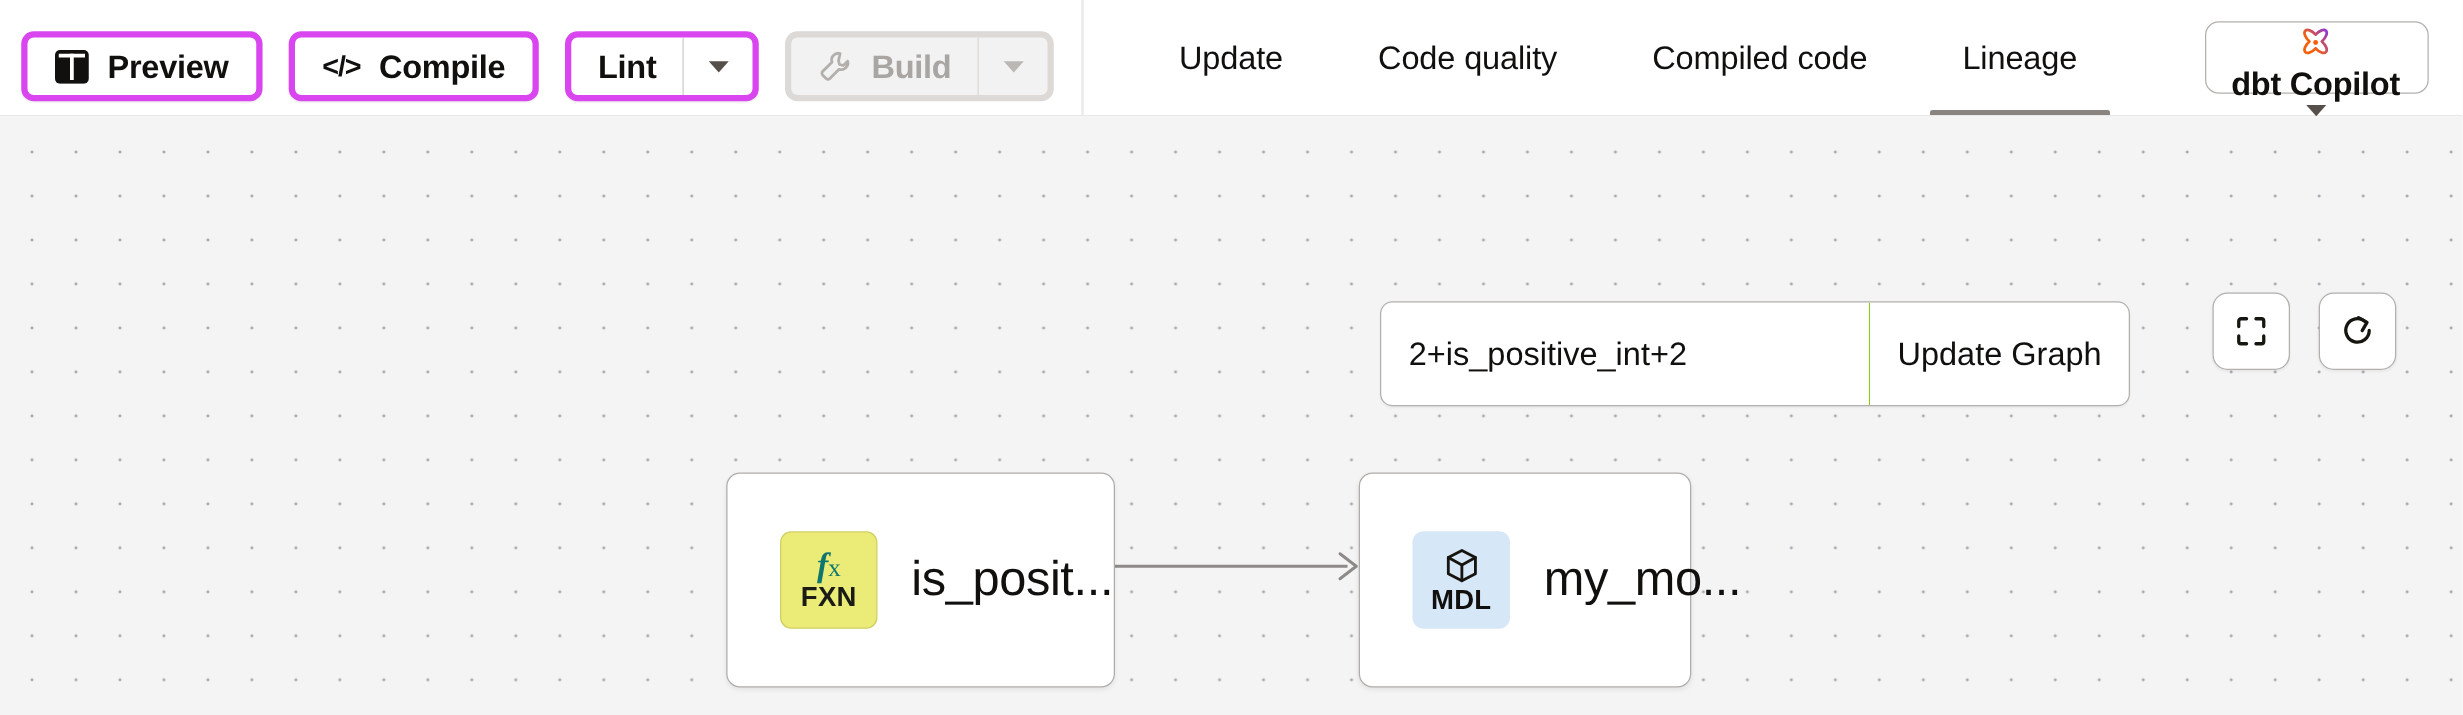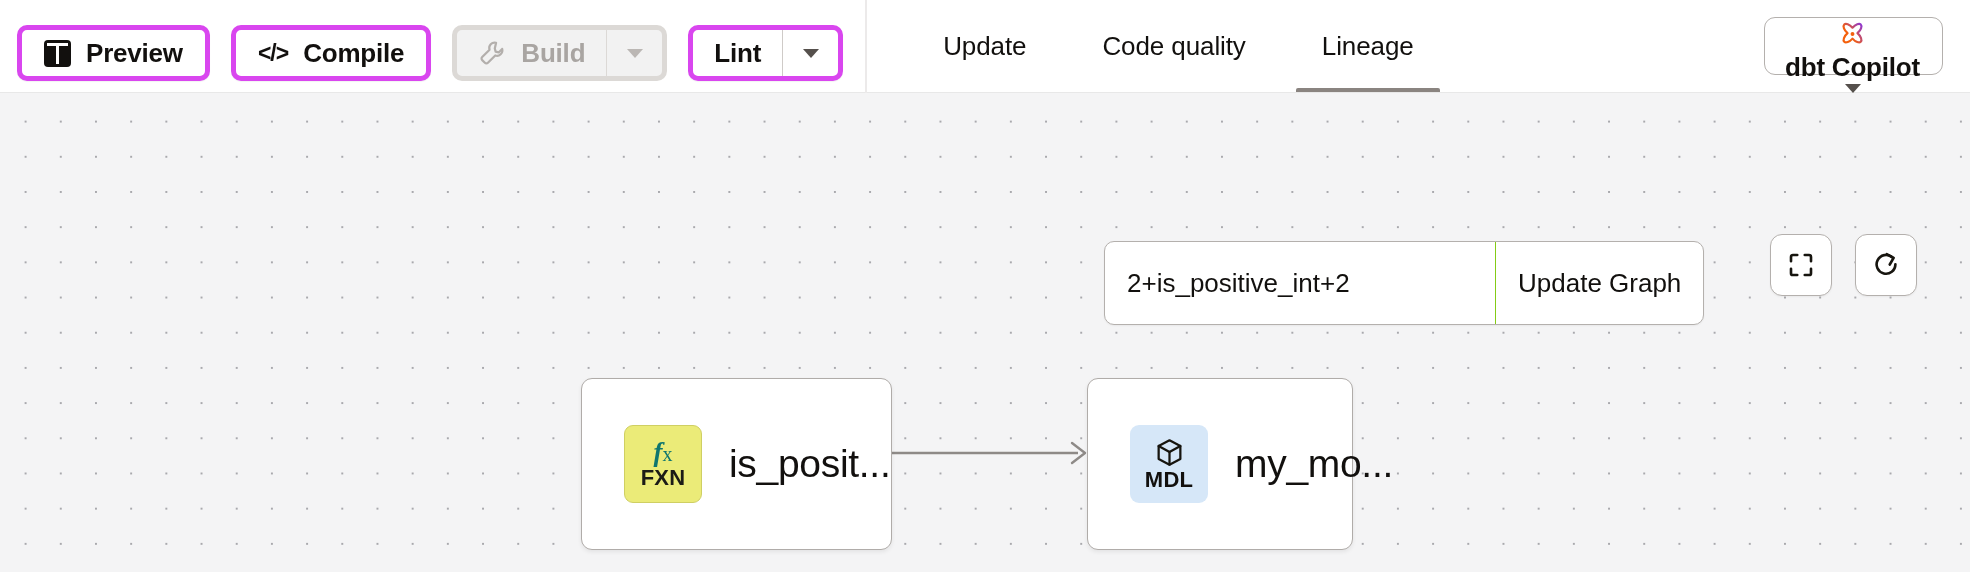--- a/index.html
+++ b/index.html
@@ -307,54 +307,57 @@
     <div class="btn btn-simple">
       <span class="ico">
         <span class="table-icon"></span>
       </span>
       <span class="btn-label">Preview</span>
     </div>
 
     <div class="btn btn-simple">
       <span class="ico code-icon">&lt;/&gt;</span>
       <span class="btn-label">Compile</span>
+    </div>
+
+    <div class="btn btn-split">
+      <div class="split-main">
+        <span class="btn-label">Lint</span>
+      </div>
+      <div class="split-caret">
+        <span class="caret"></span>
+      </div>
     </div>
 
     <div class="btn btn-split disabled">
       <div class="split-main">
         <span class="ico">
           <svg width="28" height="28" viewBox="0 0 24 24" fill="none" stroke="#b3afac" stroke-width="1.9" stroke-linecap="round" stroke-linejoin="round">
             <path d="M15.5 3.3a4.6 4.6 0 0 0-5.6 5.9L3.6 15.5a1.8 1.8 0 0 0 0 2.6l2.3 2.3a1.8 1.8 0 0 0 2.6 0l6.3-6.3a4.6 4.6 0 0 0 5.9-5.6l-3 3-2.6-.7-.7-2.6z"></path>
           </svg>
         </span>
         <span class="btn-label">Build</span>
       </div>
       <div class="split-caret">
         <span class="caret pale"></span>
       </div>
     </div>
-
-    <div class="btn btn-split">
-      <div class="split-main">
-        <span class="btn-label">Lint</span>
-      </div>
-      <div class="split-caret">
-        <span class="caret"></span>
-      </div>
-    </div>
   </div>
 
   <div class="bar-divider"></div>
 
   <div class="tabs">
     <div class="tab">
       <span>Update</span>
     </div>
     <div class="tab">
       <span>Code quality</span>
+    </div>
+    <div class="tab">
+      <span>Compiled code</span>
     </div>
     <div class="tab active">
       <span>Lineage</span>
     </div>
   </div>
 
   <div class="topbar-spacer"></div>
 
   <div class="copilot-wrap">
     <div class="copilot">

